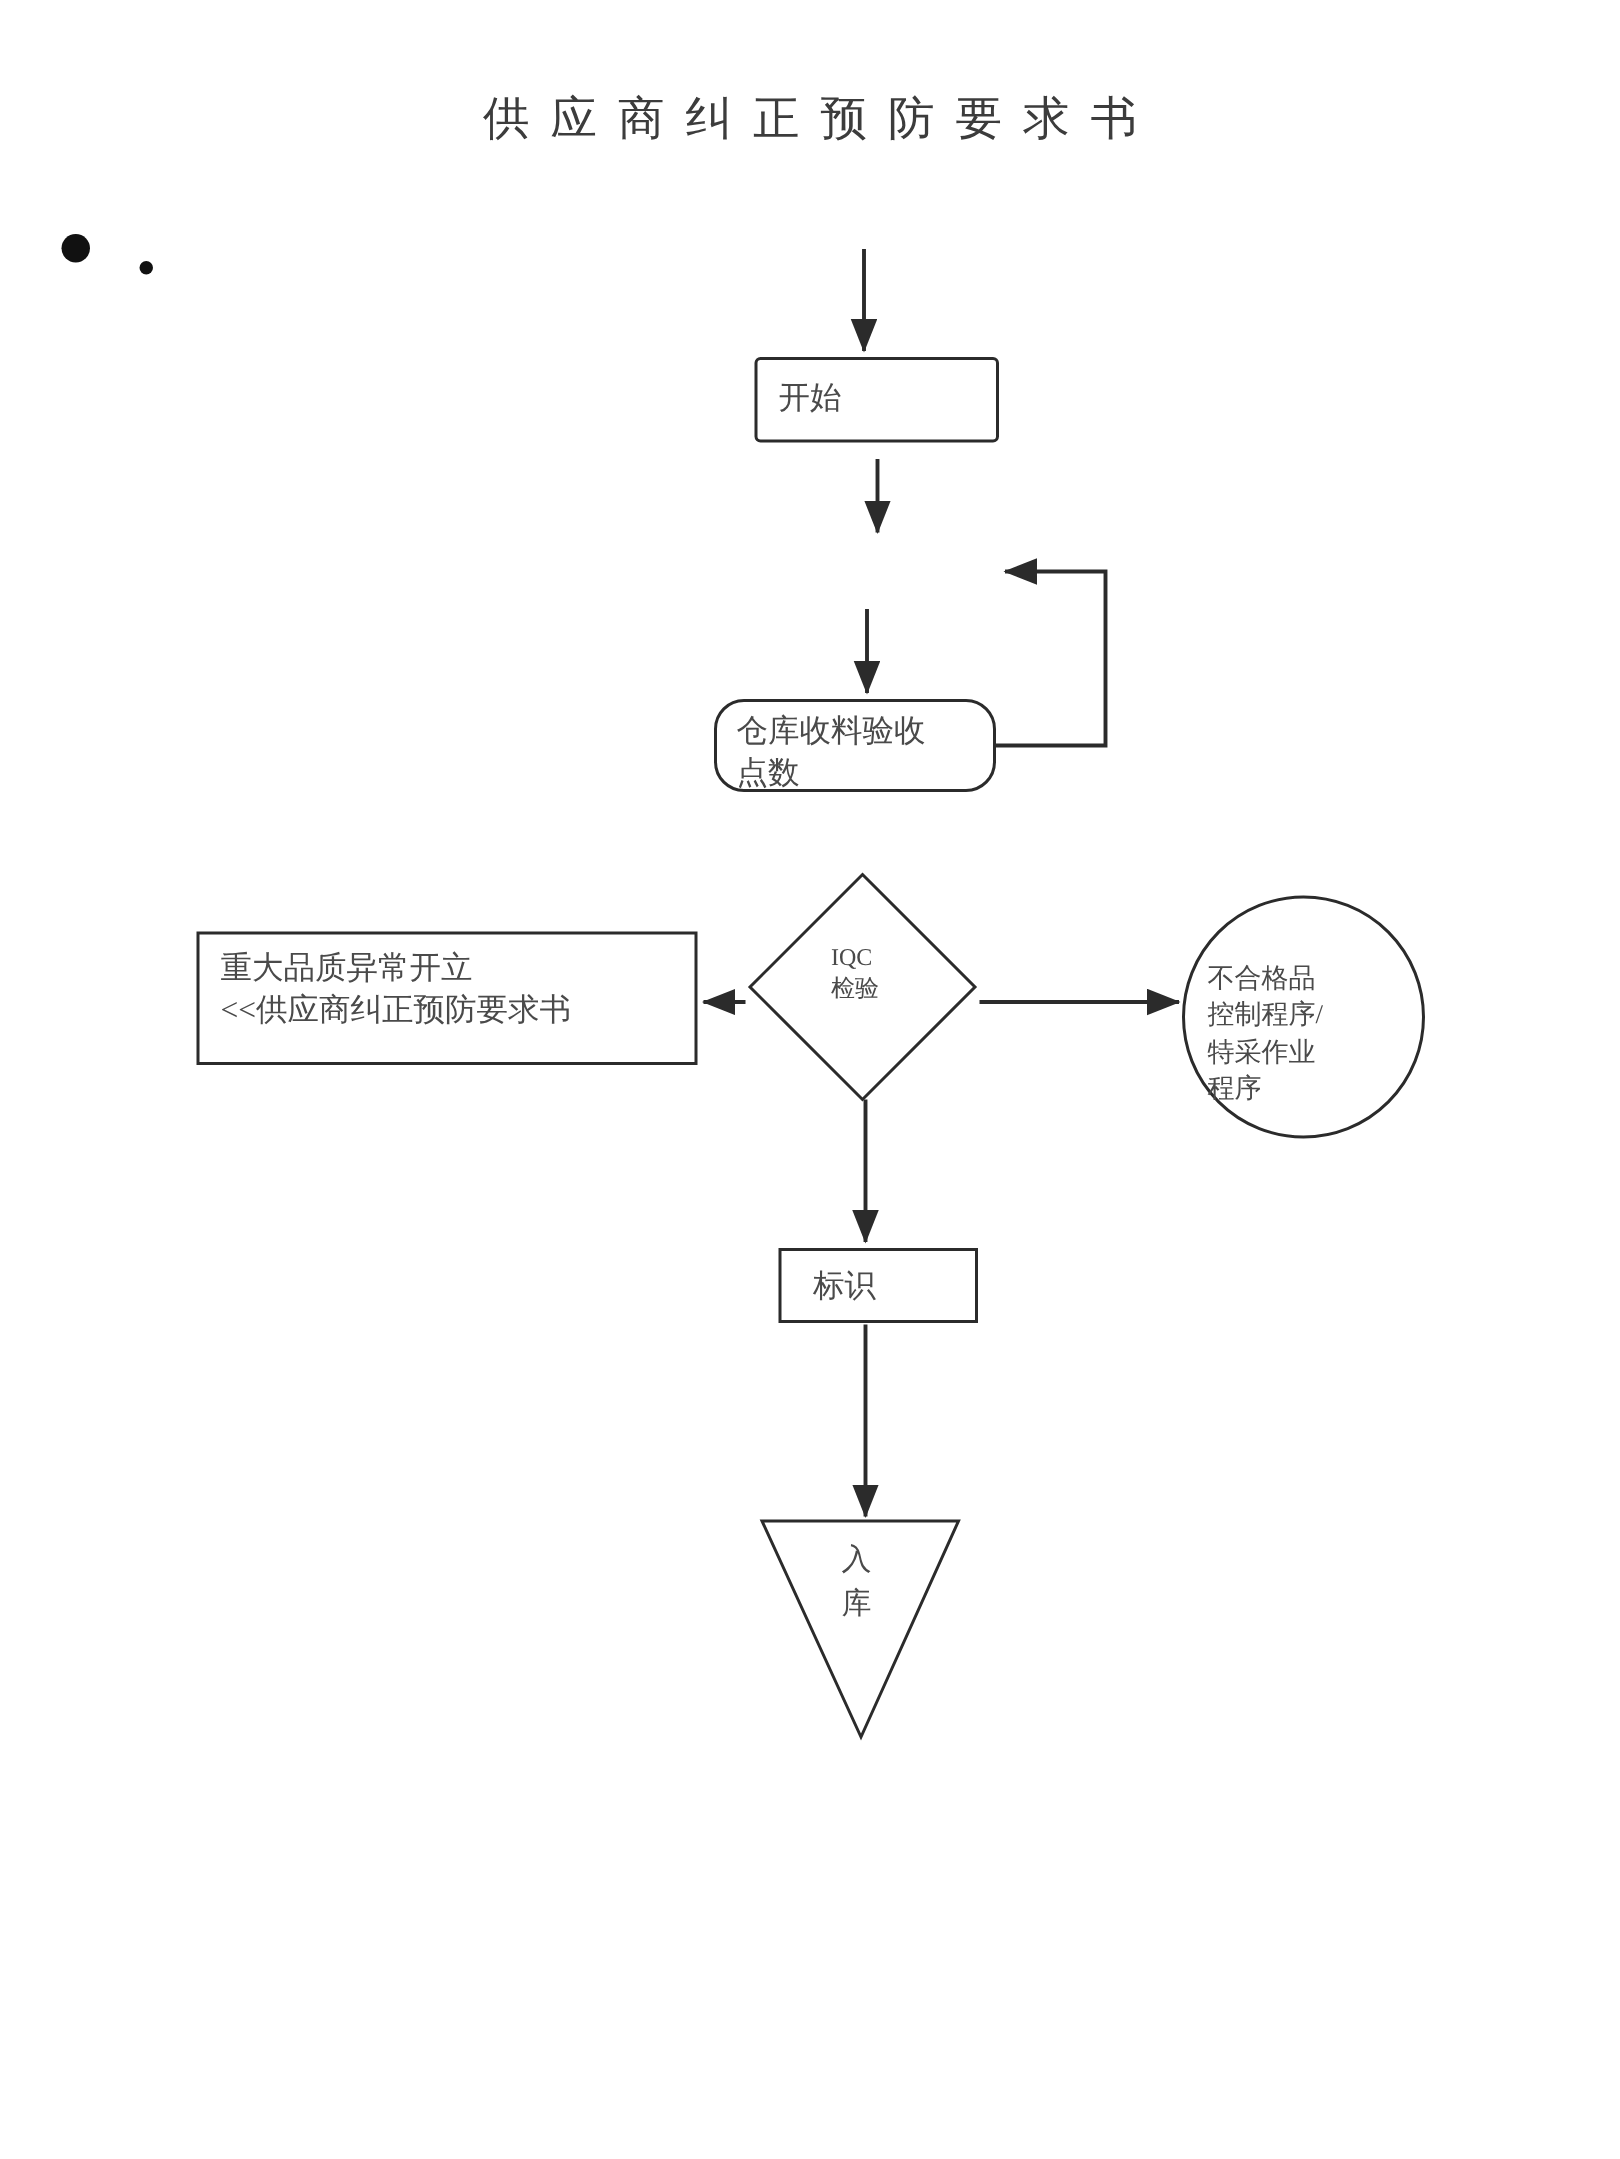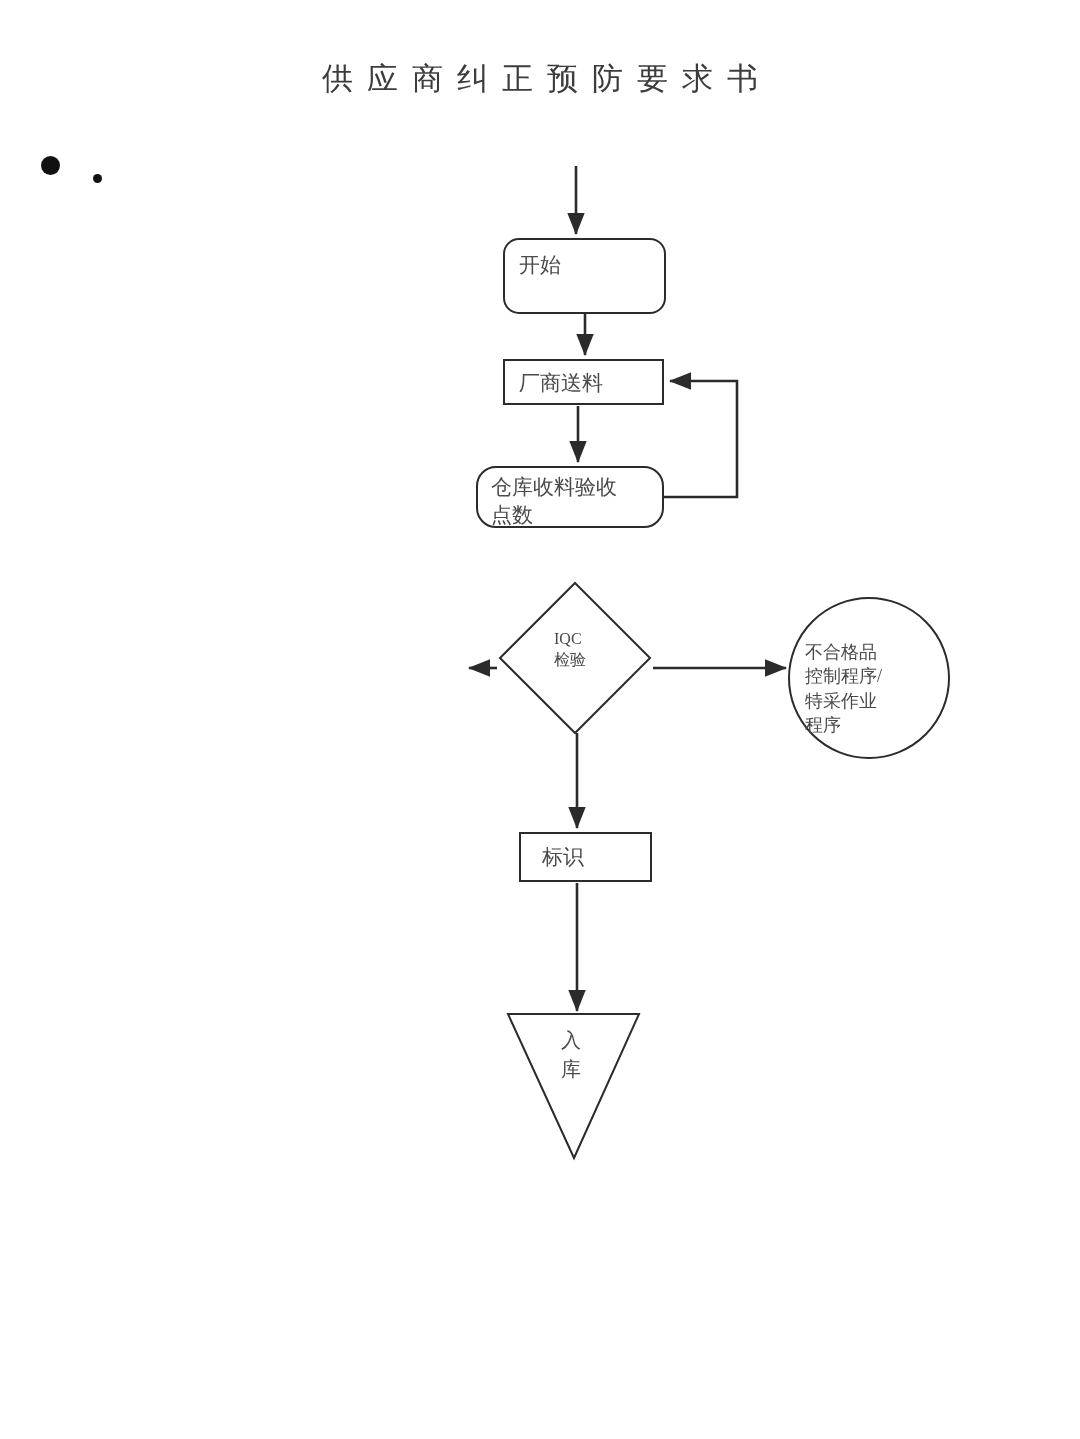--- a/index.html
+++ b/index.html
@@ -58,22 +58,22 @@
   }
   .node .txt {
     position: absolute;
     left: 14px;
     top: 8px;
     white-space: pre-line;
   }
 
   
   #node-start {
-    left: 503px; top: 238px; width: 163px; height: 76px;
-    border-radius: 16px;
+    left: 503px; top: 238px; width: 163px; height: 57px;
+    border-radius: 4px;
     text-align: right;
   }
   #node-start .txt { top: 12px; }
 
   
   #node-supplier {
     left: 503px; top: 359px; width: 161px; height: 46px;
   }
   #node-supplier .txt { top: 9px; }
 
@@ -176,29 +176,30 @@
 
     <line class="conn" x1="577" y1="883" x2="577" y2="1011" marker-end="url(#ah)"></line>
 
     <polygon class="shape-outline" points="508,1014 639,1014 574,1158"></polygon>
   </svg>
 
   <div class="node" id="node-start">
     <span class="txt">开始</span>
   </div>
 
-  <div class="node" id="node-supplier">
-    <span class="txt">厂商送料</span>
-  </div>
 
   <div class="node" id="node-warehouse">
     <span class="txt">仓库收料验收
 点数</span>
   </div>
 
+  <div class="node" id="node-car">
+    <span class="txt">重大品质异常开立
+&lt;&lt;供应商纠正预防要求书</span>
+  </div>
 
   <div class="node" id="node-mark">
     <span class="txt">标识</span>
   </div>
 
   <div class="vtext" id="label-iqc">IQC
 检验</div>
   <div class="vtext" id="label-ellipse">不合格品
 控制程序/
 特采作业

